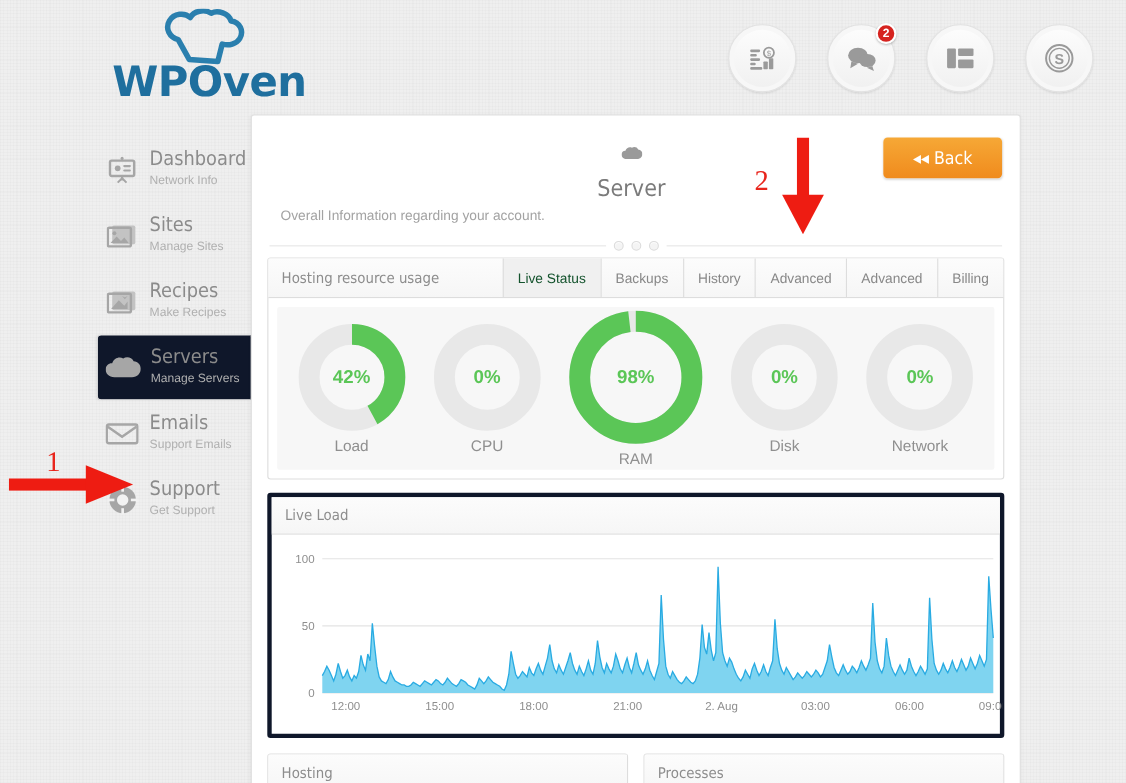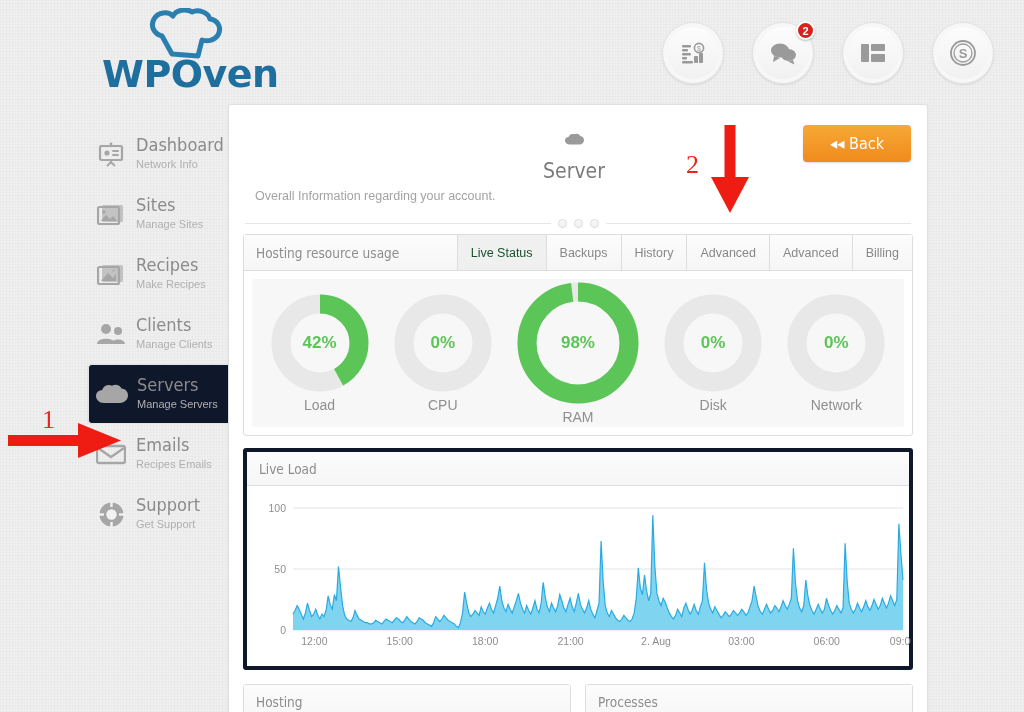--- a/index.html
+++ b/index.html
@@ -316,34 +316,20 @@
         <path d="M4 19 L11 11 L16 16 L19 12 L19 19 Z"></path>
         <path d="M14 7 L16.5 10 L19 7 L16.5 8.5 Z"></path>
       </svg>
     </span>
     <span class="nav-txt">
       <span class="nav-title">Recipes</span><br>
       <span class="nav-sub">Make Recipes</span>
     </span>
   </div>
 
-  <div class="nav-item">
-    <span class="nav-icon">
-      <svg width="30" height="22" viewBox="0 0 30 22">
-        <circle cx="10" cy="6" r="5"></circle>
-          <path d="M1 21 C1 14 19 14 19 21 Z"></path>
-        <circle cx="22" cy="8" r="4"></circle>
-          <path d="M15 21 C15 15 29 15 29 21 Z"></path>
-      </svg>
-    </span>
-    <span class="nav-txt">
-      <span class="nav-title">Clients</span><br>
-      <span class="nav-sub">Manage Clients</span>
-    </span>
-  </div>
 
   <div class="nav-item active">
     <span class="nav-icon">
       <svg width="32" height="21" viewBox="0 0 32 21">
         <path d="M8 19 C3 19 0 15.5 0 12 C0 8.5 3 6 6 6.3 C7.5 1.8 12 0 16 1.8
                  C19 -0.3 24 0.6 25.5 4.5 C29.5 4.8 32 7.8 32 11.3 C32 15.3 28.8 19 24 19 Z" fill="#a6a6a6"></path>
       </svg>
     </span>
     <span class="nav-txt">
       <span class="nav-title">Servers</span><br>
@@ -353,21 +339,21 @@
 
   <div class="nav-item">
     <span class="nav-icon">
       <svg width="30" height="22" viewBox="0 0 30 22">
         <rect x="1" y="3" width="28" height="17" rx="2" fill="none" stroke="#a6a6a6" stroke-width="2.3"></rect>
         <path d="M2 5 L15 14 L28 5" fill="none" stroke="#a6a6a6" stroke-width="2.3"></path>
       </svg>
     </span>
     <span class="nav-txt">
       <span class="nav-title">Emails</span><br>
-      <span class="nav-sub">Recipes Emails</span>
+      <span class="nav-sub">Support Emails</span>
     </span>
   </div>
 
   <div class="nav-item">
     <span class="nav-icon">
       <svg width="27" height="27" viewBox="0 0 27 27">
         <circle cx="13.5" cy="13.5" r="12" fill="#a6a6a6"></circle>
         <circle cx="13.5" cy="13.5" r="5.2" fill="#f2f2f2"></circle>
         <rect x="12.3" y="0" width="2.4" height="6" fill="#f2f2f2"></rect>
         <rect x="12.3" y="21" width="2.4" height="6" fill="#f2f2f2"></rect>

